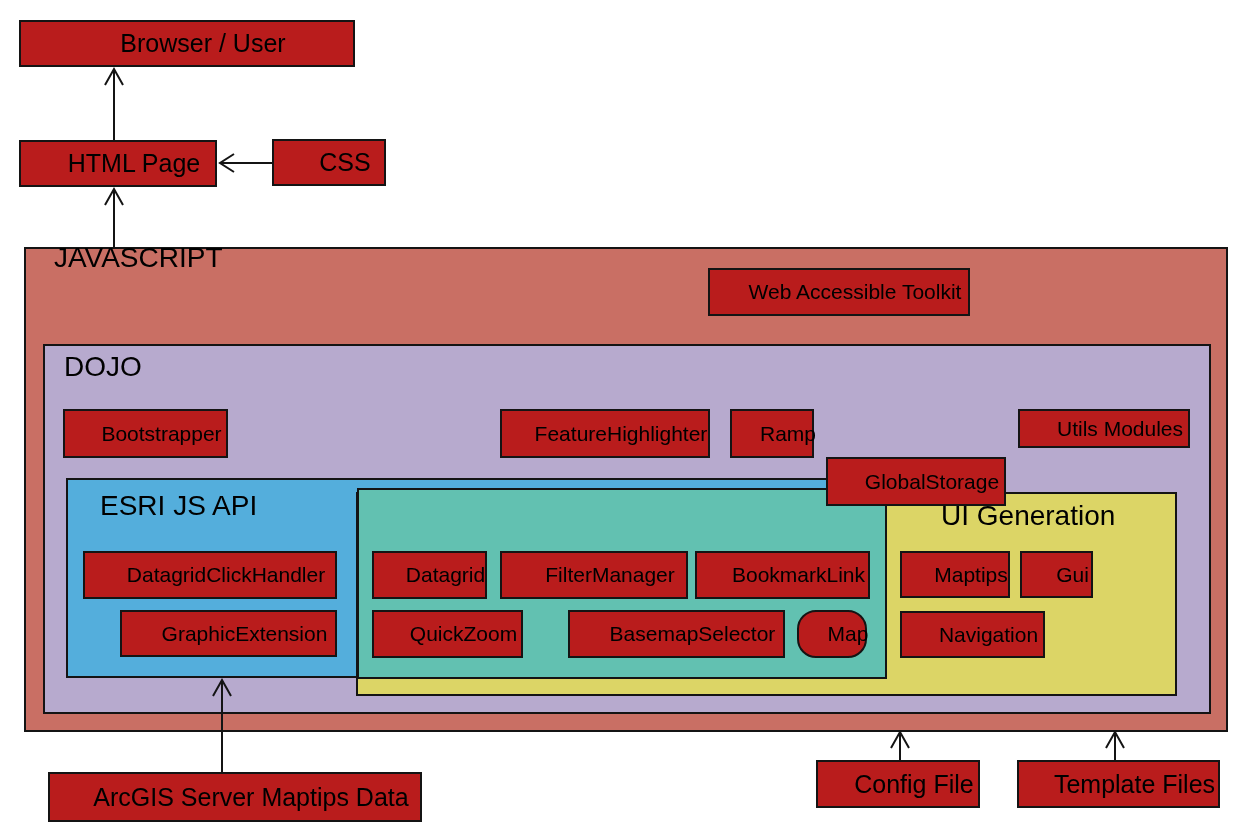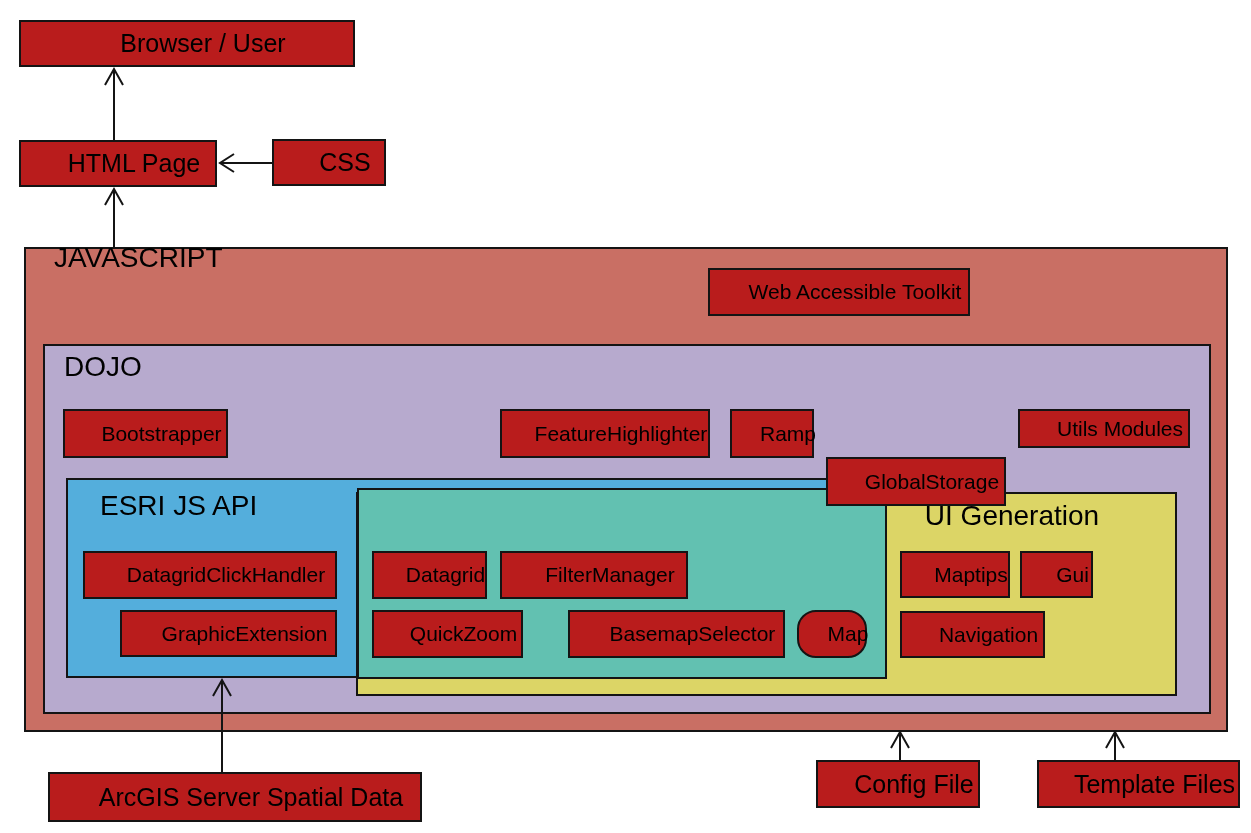--- a/index.html
+++ b/index.html
@@ -24,49 +24,50 @@
 
   <div class="layer" style="left: 24px; top: 247px; width: 1204px; height: 485px; background: rgb(201, 111, 100);"></div>
   <div class="layer" style="left: 43px; top: 344px; width: 1168px; height: 370px; background: rgb(183, 170, 206);"></div>
   <div class="layer" style="left: 66px; top: 478px; width: 822px; height: 200px; background: rgb(84, 174, 220);"></div>
   <div class="layer" style="left: 356px; top: 492px; width: 821px; height: 204px; background: rgb(220, 213, 102);"></div>
   <div class="layer" style="left: 357px; top: 488px; width: 530px; height: 191px; background: rgb(98, 193, 177);"></div>
 
   <div class="heading" style="left:54px;top:244px;">JAVASCRIPT</div>
   <div class="heading" style="left:64px;top:353px;">DOJO</div>
   <div class="heading" style="left:100px;top:492px;">ESRI JS API</div>
-  <div class="heading" style="left:911px;top:502px;width:202px;text-align:center;">UI Generation</div>
+  <div class="heading" style="left:941px;top:502px;width:202px;text-align:left;">UI Generation</div>
 
   <div class="wbox" style="left:708px;top:268px;width:262px;height:48px;">Web Accessible Toolkit</div>
 
   <div class="wbox" style="left:63px;top:409px;width:165px;height:49px;">Bootstrapper</div>
   <div class="wbox" style="left:500px;top:409px;width:210px;height:49px;">FeatureHighlighter</div>
   <div class="wbox" style="left:730px;top:409px;width:84px;height:49px;">Ramp</div>
   <div class="wbox" style="left:826px;top:409px;width:180px;height:49px;margin-top:48px;">GlobalStorage</div>
   <div class="wbox" style="left:1018px;top:409px;width:172px;height:39px;">Utils Modules</div>
 
   <div class="wbox" style="left:83px;top:551px;width:254px;height:48px;">DatagridClickHandler</div>
   <div class="wbox" style="left:120px;top:610px;width:217px;height:47px;">GraphicExtension</div>
 
   <div class="wbox" style="left:372px;top:551px;width:115px;height:48px;">Datagrid</div>
   <div class="wbox" style="left:500px;top:551px;width:188px;height:48px;">FilterManager</div>
+  <div class="wbox" style="left:695px;top:551px;width:175px;height:48px;">BookmarkLink</div>
   <div class="wbox" style="left:372px;top:610px;width:151px;height:48px;">QuickZoom</div>
   <div class="wbox" style="left:548px;top:610px;width:217px;height:48px;margin-left:20px;">BasemapSelector</div>
   <div class="wbox" style="left:797px;top:610px;width:70px;height:48px;border-radius:19px;">Map</div>
 
   <div class="wbox" style="left:900px;top:551px;width:110px;height:47px;">Maptips</div>
   <div class="wbox" style="left:1020px;top:551px;width:73px;height:47px;">Gui</div>
   <div class="wbox" style="left:900px;top:611px;width:145px;height:47px;">Navigation</div>
 
   <div class="wbox outerbox" style="left:19px;top:20px;width:336px;height:47px;">Browser / User</div>
   <div class="wbox outerbox" style="left:19px;top:140px;width:198px;height:47px;">HTML Page</div>
   <div class="wbox outerbox" style="left:272px;top:139px;width:114px;height:47px;">CSS</div>
-  <div class="wbox outerbox" style="left:48px;top:772px;width:374px;height:50px;">ArcGIS Server Spatial Data</div>
+  <div class="wbox outerbox" style="left:48px;top:772px;width:374px;height:50px;">ArcGIS Server Maptips Data</div>
   <div class="wbox outerbox" style="left:816px;top:760px;width:164px;height:48px;">Config File</div>
-  <div class="wbox outerbox" style="left:1017px;top:760px;width:203px;height:48px;margin-left:20px;">Template Files</div>
+  <div class="wbox outerbox" style="left:1017px;top:760px;width:203px;height:48px;">Template Files</div>
 
   <svg id="arrows" width="1251" height="833" viewBox="0 0 1251 833" fill="none" stroke="#141414" stroke-width="2">
     <g>
       <line x1="114" y1="140" x2="114" y2="69"></line>
       <polyline points="105,85 114,69 123,85"></polyline>
     </g>
     <g>
       <line x1="272" y1="163" x2="220" y2="163"></line>
       <polyline points="234,154 220,163 234,172"></polyline>
     </g>

